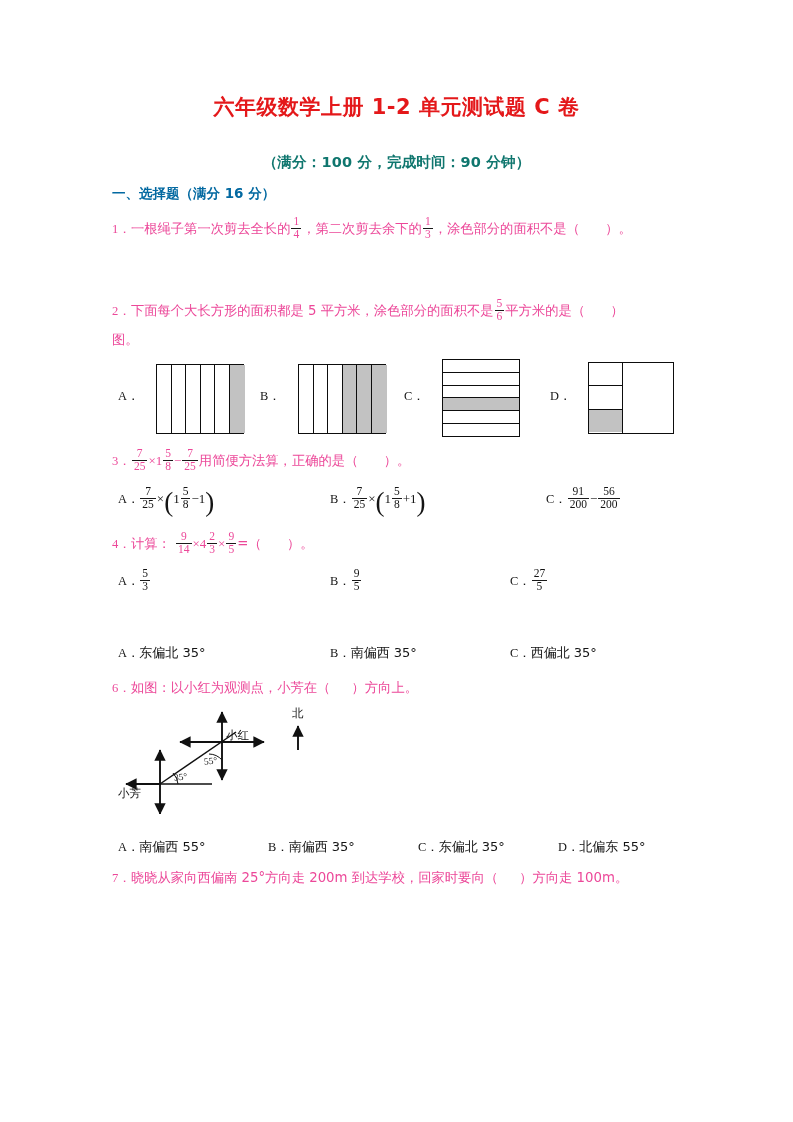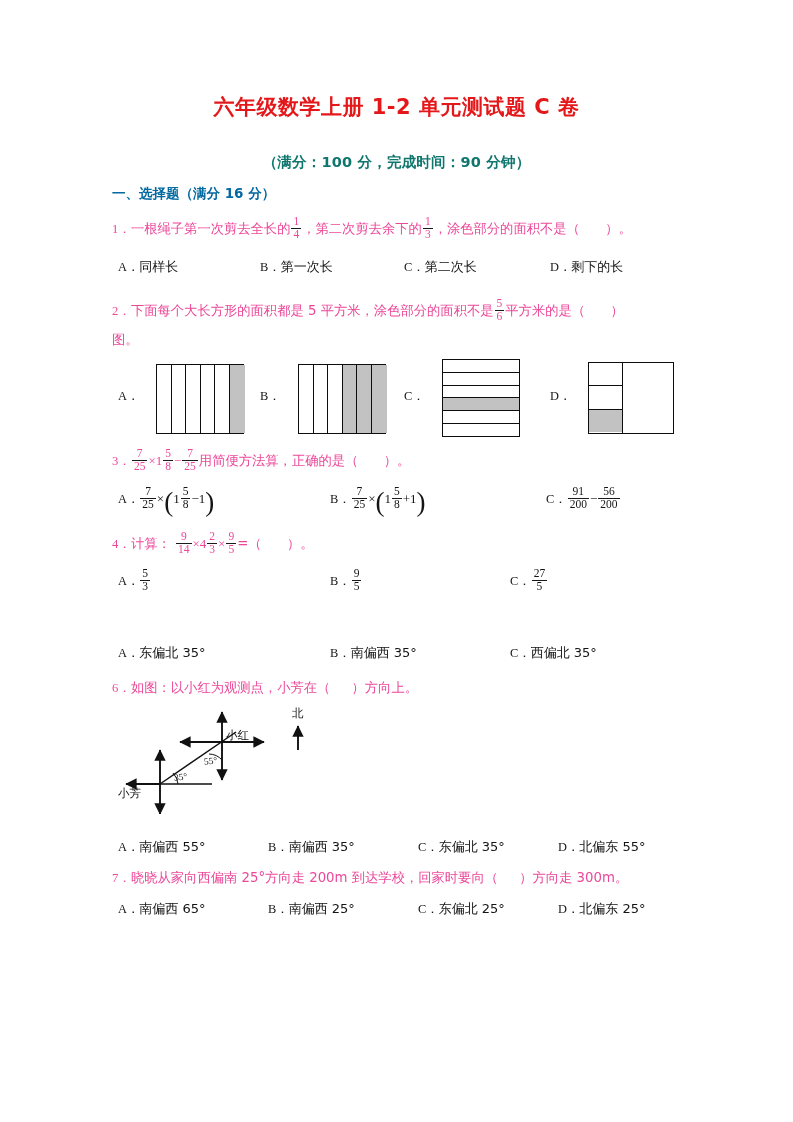--- a/index.html
+++ b/index.html
@@ -80,26 +80,20 @@
 
 <div class="page">
 
   <div class="doc-title">六年级数学上册 1-2 单元测试题 C 卷</div>
   <div class="doc-subtitle">（满分：100 分，完成时间：90 分钟）</div>
   <div class="section-head">一、选择题（满分 16 分）</div>
 
   <div class="q" style="top:218px;">
     <span class="qnum">1．</span><span>一根绳子第一次剪去全长的</span><span class="frac"><span class="n">1</span><span class="d">4</span></span><span>，第二次剪去余下的</span><span class="frac"><span class="n">1</span><span class="d">3</span></span><span>，涂色部分的面积不是（</span><span class="blank">&nbsp;&nbsp;&nbsp;&nbsp;&nbsp;&nbsp;</span><span>）。</span>
   </div>
-  <div class="opts" style="top:258px;">
-    <div class="opt" style="left:6px;"><span class="olab">A．</span><span>同样长</span></div>
-    <div class="opt" style="left:148px;"><span class="olab">B．</span><span>第一次长</span></div>
-    <div class="opt" style="left:292px;"><span class="olab">C．</span><span>第二次长</span></div>
-    <div class="opt" style="left:438px;"><span class="olab">D．</span><span>剩下的长</span></div>
-  </div>
 
   <div class="q" style="top:300px;">
     <span class="qnum">2．</span><span>下面每个大长方形的面积都是 5 平方米，涂色部分的面积不是</span><span class="frac"><span class="n">5</span><span class="d">6</span></span><span>平方米的是（</span><span class="blank">&nbsp;&nbsp;&nbsp;&nbsp;&nbsp;&nbsp;</span><span>）</span>
   </div>
   <div class="q" style="top:330px;">
     <span>图。</span>
   </div>
 
   <div class="figs">
 
@@ -213,23 +207,17 @@
   </div>
 
   <div class="opts" style="top:838px;">
     <div class="opt" style="left:6px;"><span class="olab">A．</span><span>南偏西 55°</span></div>
     <div class="opt" style="left:156px;"><span class="olab">B．</span><span>南偏西 35°</span></div>
     <div class="opt" style="left:306px;"><span class="olab">C．</span><span>东偏北 35°</span></div>
     <div class="opt" style="left:446px;"><span class="olab">D．</span><span>北偏东 55°</span></div>
   </div>
 
   <div class="q" style="top:868px;">
-    <span class="qnum">7．</span><span>晓晓从家向西偏南 25°方向走 200m 到达学校，回家时要向（</span><span class="blank">&nbsp;&nbsp;&nbsp;&nbsp;&nbsp;</span><span>）方向走 300m。</span>
-  </div>
-  <div class="opts" style="top:900px;">
-    <div class="opt" style="left:6px;"><span class="olab">A．</span><span>南偏西 65°</span></div>
-    <div class="opt" style="left:156px;"><span class="olab">B．</span><span>南偏西 25°</span></div>
-    <div class="opt" style="left:306px;"><span class="olab">C．</span><span>东偏北 25°</span></div>
-    <div class="opt" style="left:446px;"><span class="olab">D．</span><span>北偏东 25°</span></div>
+    <span class="qnum">7．</span><span>晓晓从家向西偏南 25°方向走 200m 到达学校，回家时要向（</span><span class="blank">&nbsp;&nbsp;&nbsp;&nbsp;&nbsp;</span><span>）方向走 100m。</span>
   </div>
 
 
 </div>
 
 </body></html>

